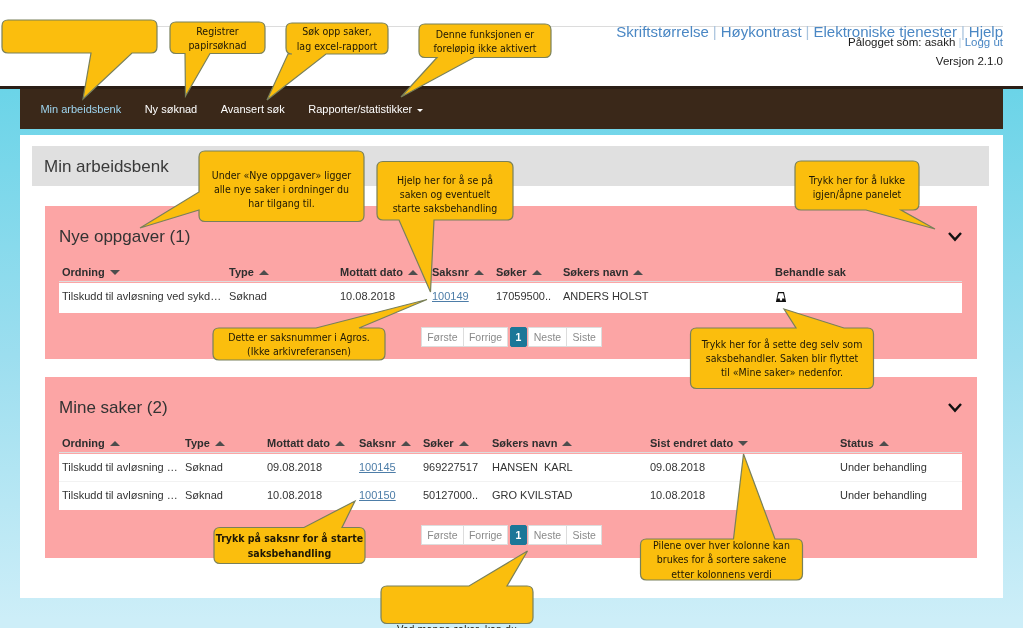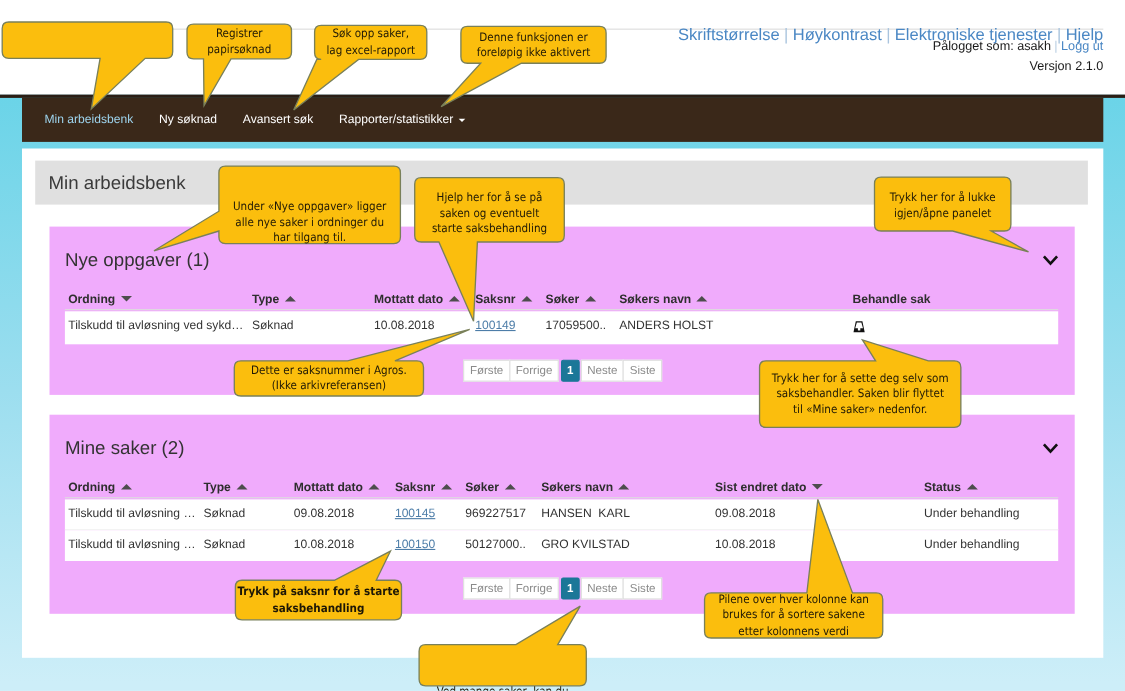--- a/index.html
+++ b/index.html
@@ -30,21 +30,21 @@
   .nlist a{display:block;padding:0 11.75px;font-size:11px;color:#fff;text-decoration:none;line-height:40px;white-space:nowrap;}
   .nlist a.active{color:#9ed4ee;}
   .caret{display:inline-block;width:0;height:0;border-left:3.4px solid transparent;
          border-right:3.4px solid transparent;border-top:3.8px solid #fff;margin-left:5px;vertical-align:1px;}
 
   
   .container{position:absolute;left:20px;top:135px;width:983px;height:463px;background:#fff;}
   .pagehead{position:absolute;left:12px;top:11px;width:957px;height:40px;background:#e0e0e0;}
   .pagehead span{position:absolute;left:12px;top:11px;font-size:17px;color:#3a3a3a;}
 
-  .panel{position:absolute;background:#f0abfc;}
+  .panel{position:absolute;background:#fca5a5;}
   .panel-title{position:absolute;left:14px;top:21px;font-size:17px;color:#333;}
   .chev{position:absolute;right:8px;top:14px;width:28px;height:28px;}
 
   .thead{position:absolute;left:14px;top:55px;width:903px;height:20px;border-bottom:1px solid #dddddd;}
   .th{position:absolute;top:5px;font-weight:bold;color:#2e2e2e;font-size:11px;white-space:nowrap;}
   .sarrow{display:inline-block;width:0;height:0;margin-left:5px;vertical-align:1.2px;}
   .sarrow.up{border-left:5.5px solid transparent;border-right:5.5px solid transparent;border-bottom:5.7px solid #4d4d4d;}
   .sarrow.down{border-left:5.5px solid transparent;border-right:5.5px solid transparent;border-top:5.7px solid #4d4d4d;}
   .trow{position:absolute;left:14px;width:903px;background:#fff;}
   .rsep{position:absolute;left:0;bottom:0;width:100%;height:1px;background:#f2f2f2;}
@@ -201,21 +201,21 @@
       <span>papirsøknad</span>
     </div>
   <div class="co" style="left:286.0px;top:23.0px;width:102.0px;height:31.0px;">
       <span>Søk opp saker,</span>
       <span>lag excel-rapport</span>
     </div>
   <div class="co" style="left:419.0px;top:24.0px;width:132.0px;height:33.5px;">
       <span>Denne funksjonen er</span>
       <span>foreløpig ikke aktivert</span>
     </div>
-  <div class="co" style="left:199.0px;top:164px;width:165.0px;height:76px;">
+  <div class="co" style="left:199.0px;top:151.0px;width:165.0px;height:76px;">
       <span>Under «Nye oppgaver» ligger</span>
       <span>alle nye saker i ordninger du</span>
       <span>har tilgang til.</span>
     </div>
   <div class="co" style="left:377.0px;top:164.5px;width:136.0px;height:58.5px;">
       <span>Hjelp her for å se på</span>
       <span>saken og eventuelt</span>
       <span>starte saksbehandling</span>
     </div>
   <div class="co" style="left:795.0px;top:162.5px;width:124.0px;height:49.0px;">

